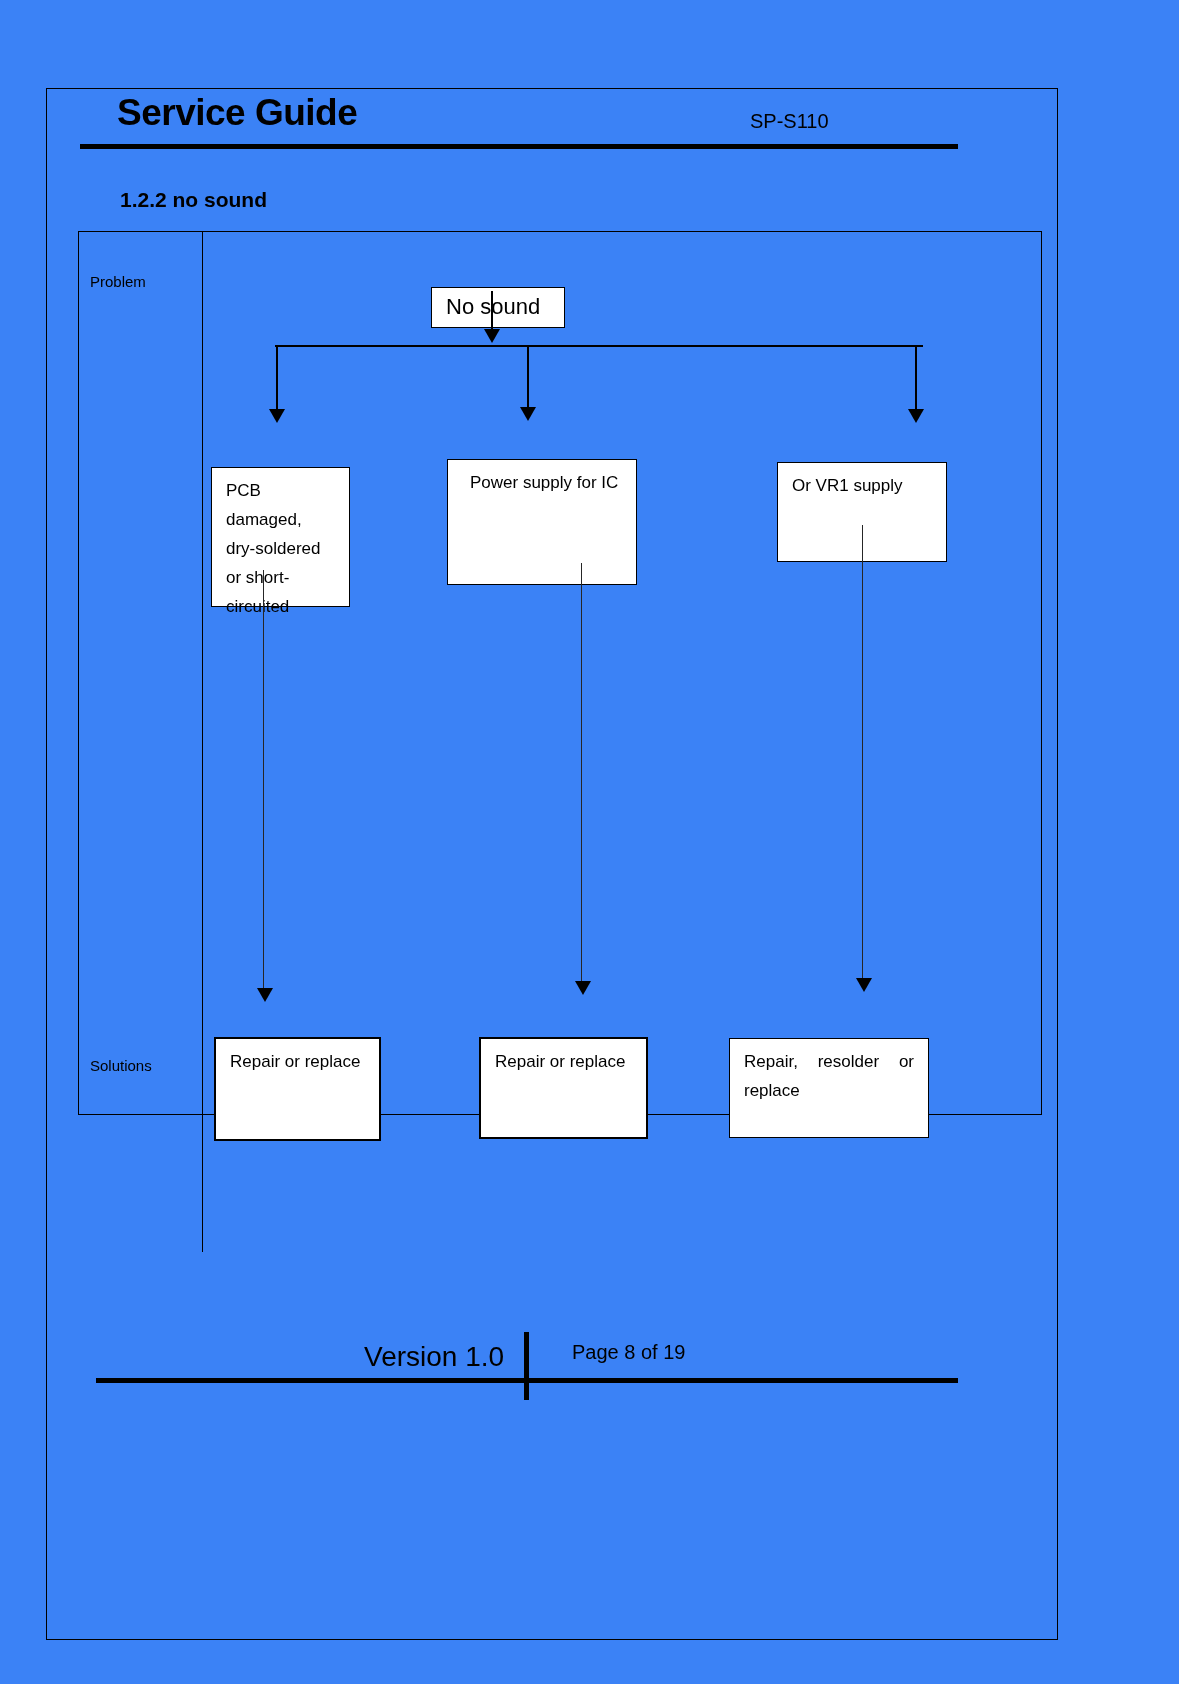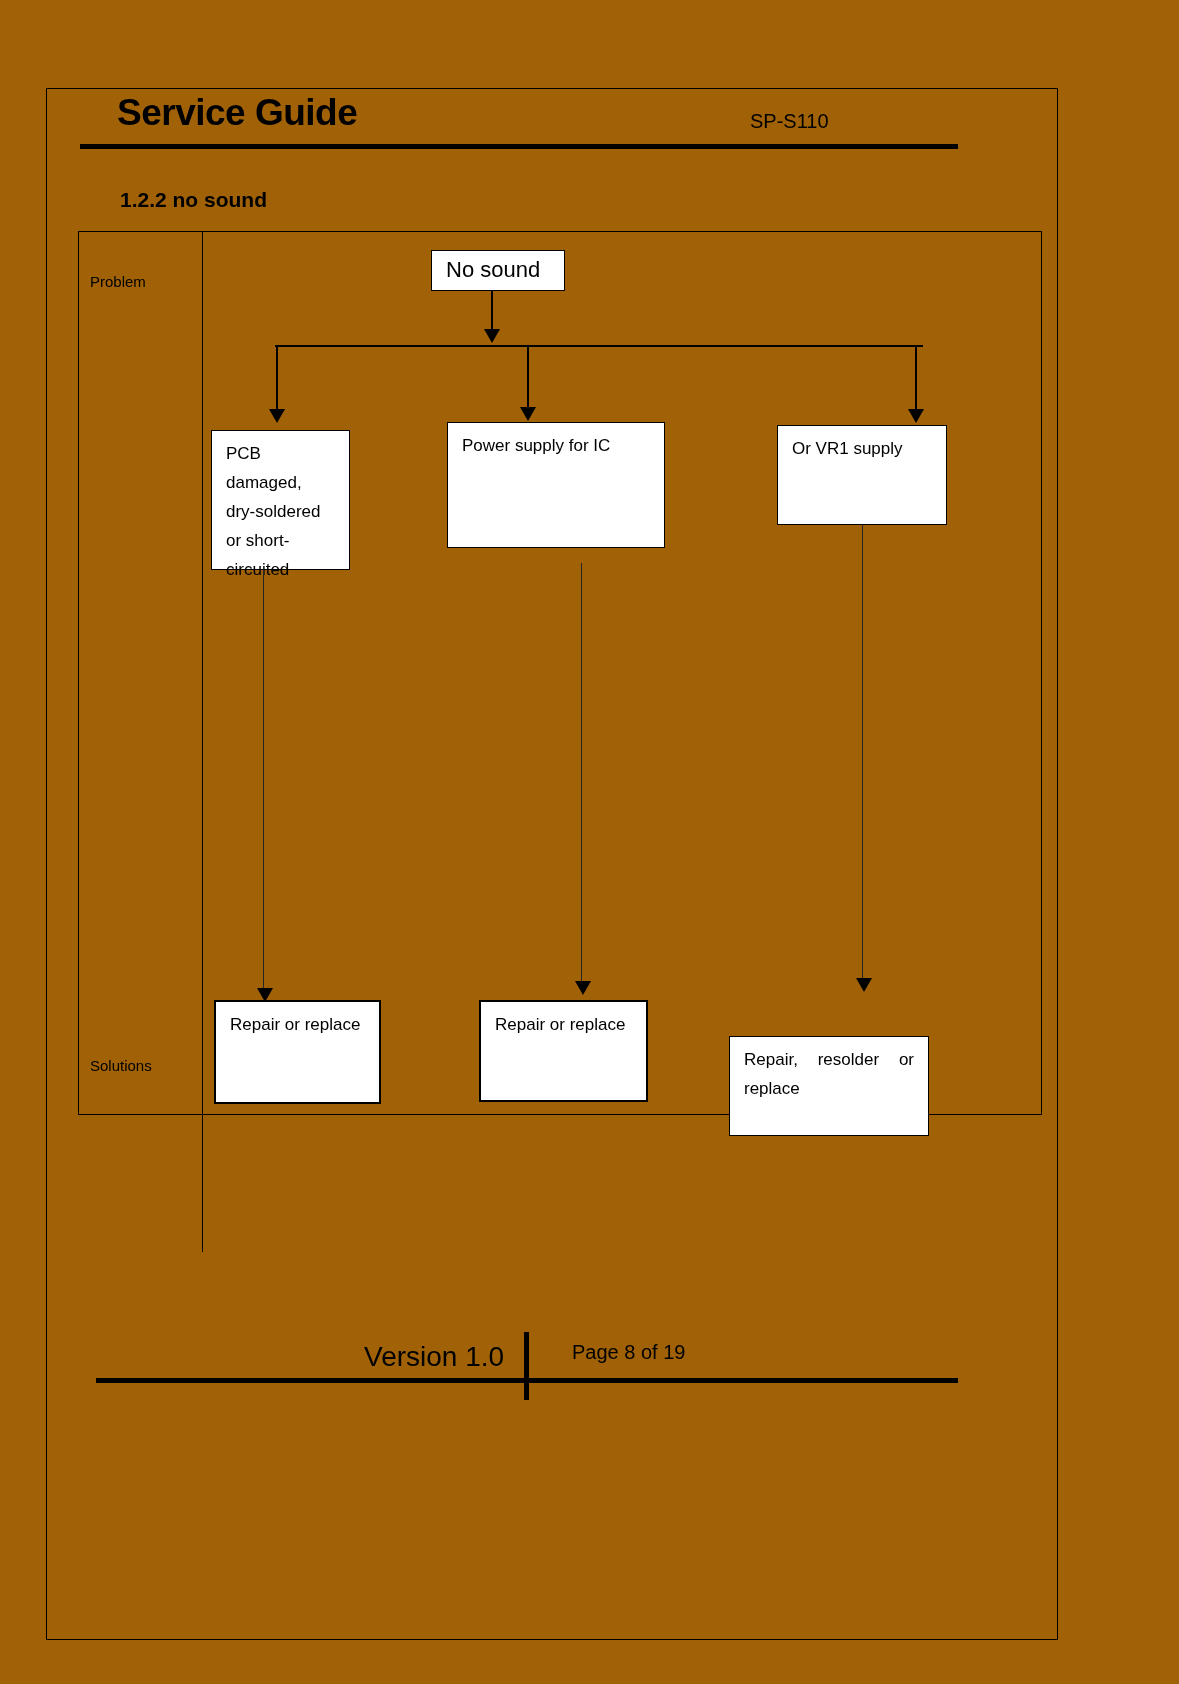--- a/index.html
+++ b/index.html
@@ -8,21 +8,21 @@
     background: #ffffff;
   }
   body {
     font-family: "Liberation Sans", sans-serif;
     color: #000000;
   }
   #page {
     position: relative;
     width: 1179px;
     height: 1684px;
-    background: #a16207;
+    background: #3b82f6;
     overflow: hidden;
   }
 
   
   #page-frame {
     position: absolute;
     left: 46px;
     top: 88px;
     width: 1012px;
     height: 1552px;
@@ -102,20 +102,21 @@
   #stage-problem   { left: 11px; top: 35px; }
   #stage-analyze   { left: 11px; top: 263px; white-space: normal; width: 100px; }
   #stage-solutions { left: 11px; top: 819px; }
 
   
   .node {
     position: absolute;
     border: 1.6px solid #000000;
     background: #ffffff;
     box-sizing: border-box;
+    margin-top: 37px;
   }
   .node-text {
     font-size: 17px;
     line-height: 29px;
     padding: 8px 14px 0 14px;
     display: block;
   }
   .node-text.justified {
     text-align: justify;
     text-align-last: left;
@@ -137,22 +138,23 @@
 
   #node-cause-1 {
     left: 211px;
     top: 430px;
     width: 139px;
     height: 140px;
   }
   #node-cause-2 {
     left: 447px;
     top: 422px;
-    width: 218px;
+    width: 190px;
     height: 126px;
+    padding-left: 8px;
   }
   #node-cause-3 {
     left: 777px;
     top: 425px;
     width: 170px;
     height: 100px;
   }
 
   #node-solution-1 {
     left: 214px;
@@ -163,21 +165,21 @@
   }
   #node-solution-2 {
     left: 479px;
     top: 1000px;
     width: 169px;
     height: 102px;
     border-width: 2.2px;
   }
   #node-solution-3 {
     left: 729px;
-    top: 1036px;
+    top: 1001px;
     width: 200px;
     height: 100px;
   }
 
   
   .vline {
     position: absolute;
     width: 1.6px;
     background: #000000;
   }

